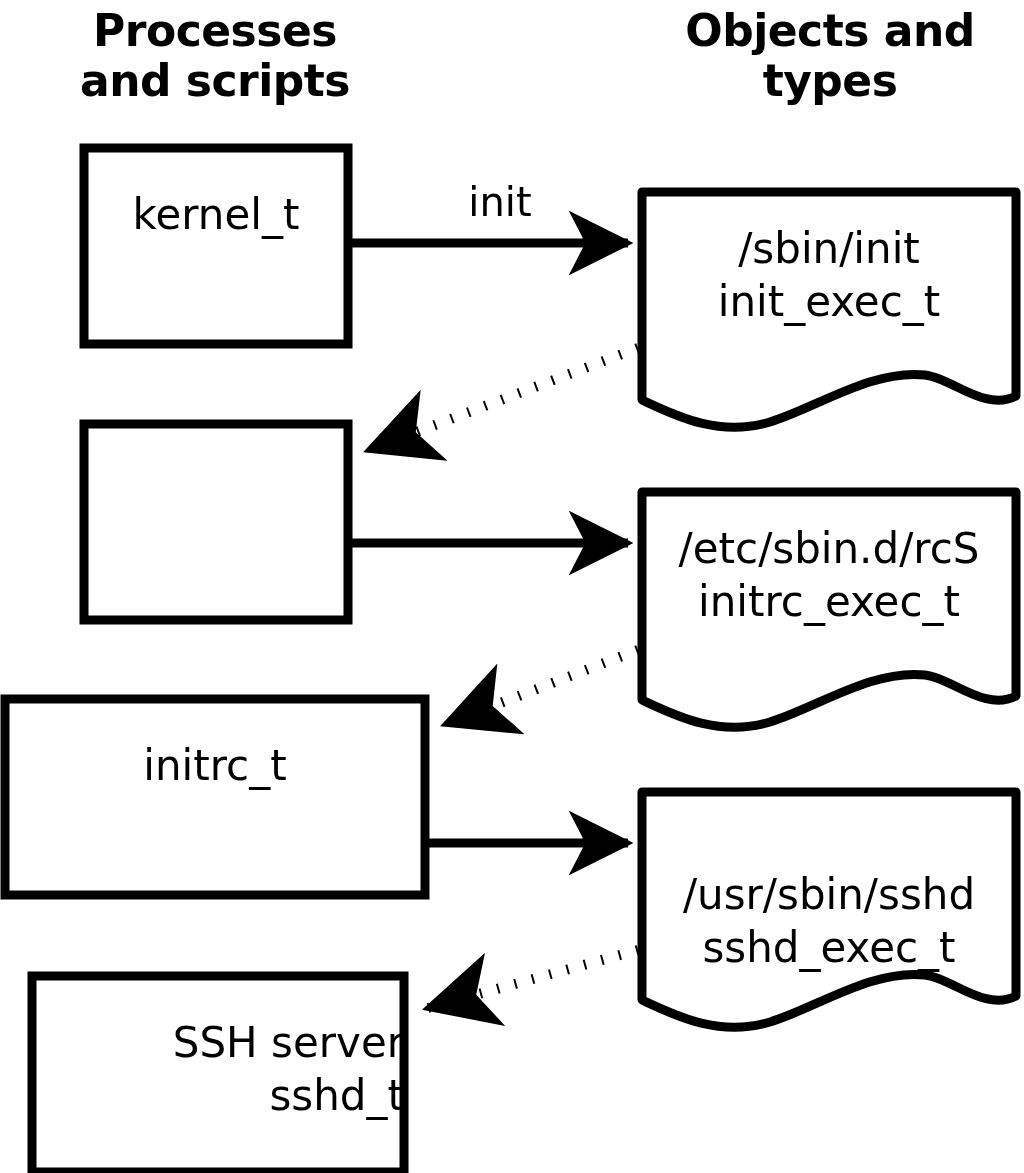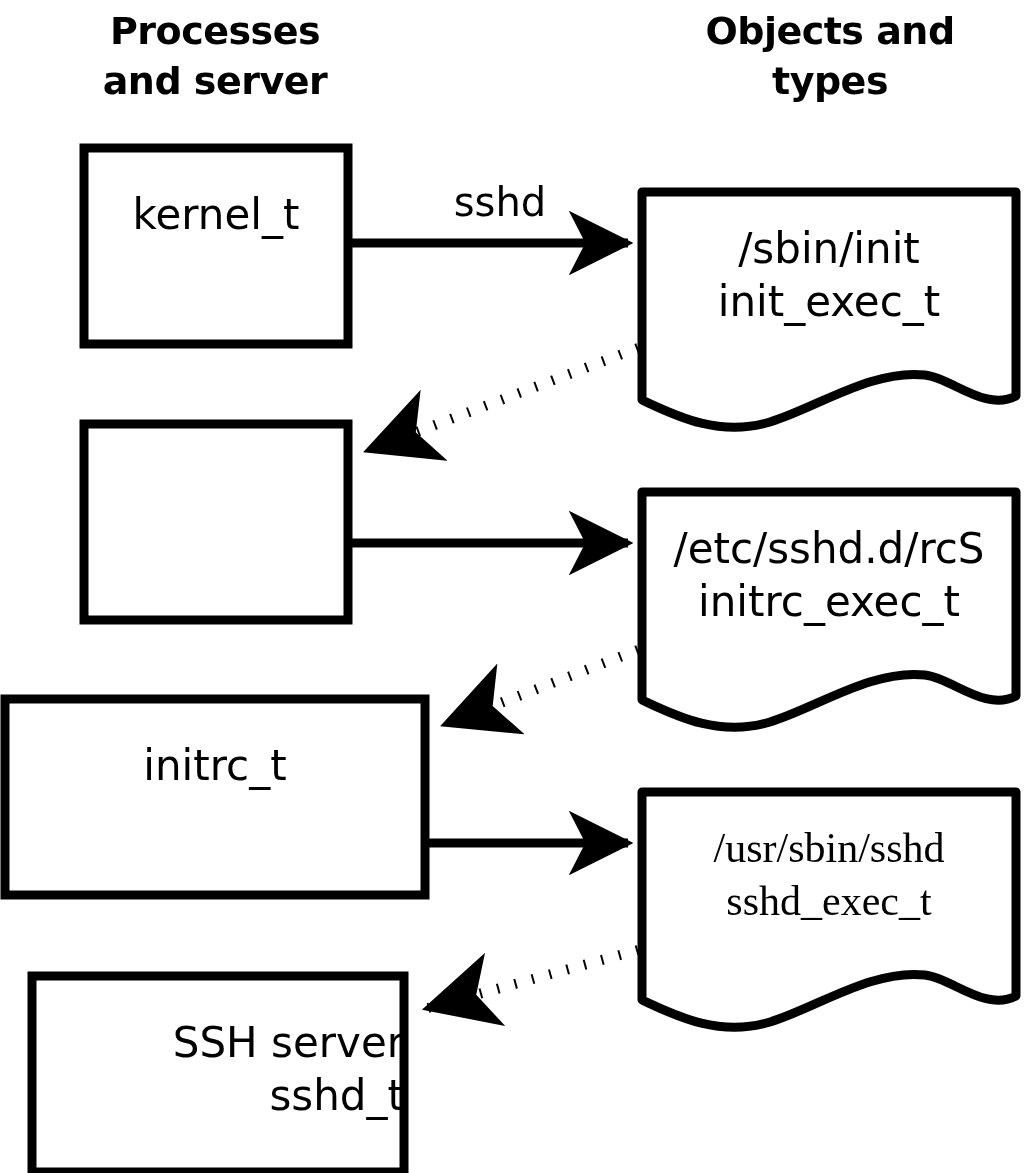--- a/index.html
+++ b/index.html
@@ -24,21 +24,21 @@
   #diagram-svg {
     position: absolute;
     left: 0;
     top: 0;
     width: 1024px;
     height: 1173px;
     display: block;
   }
   .col-header {
     font-weight: bold;
-    font-size: 38px;
+    font-size: 44px;
     line-height: 50px;
     text-align: center;
     letter-spacing: -0.5px;
   }
   .node-label {
     font-weight: normal;
     font-size: 42px;
     line-height: 53px;
     text-align: center;
     white-space: nowrap;
@@ -98,21 +98,21 @@
 
     <line x1="638" y1="348" x2="369" y2="450" stroke="#000000" stroke-width="10" stroke-linecap="butt" stroke-dasharray="2 16" marker-end="url(#arrowDotted)"></line>
 
     <line x1="638" y1="650" x2="446" y2="724" stroke="#000000" stroke-width="10" stroke-linecap="butt" stroke-dasharray="2 16" marker-end="url(#arrowDotted)"></line>
 
     <line x1="638" y1="950" x2="428" y2="1008" stroke="#000000" stroke-width="10" stroke-linecap="butt" stroke-dasharray="2 16" marker-end="url(#arrowDotted)"></line>
   </svg>
 
   <div class="abs col-header" style="left:15px; top:6px; width:400px;">
     <div>Processes</div>
-    <div>and server</div>
+    <div>and scripts</div>
   </div>
 
   <div class="abs col-header" style="left:630px; top:6px; width:400px;">
     <div>Objects and</div>
     <div>types</div>
   </div>
 
   <div class="abs node-label" style="left:84px; top:188px; width:264px;">
     <div>kernel_t</div>
   </div>
@@ -128,24 +128,24 @@
     <div>SSH server</div>
     <div>sshd_t</div>
   </div>
 
   <div class="abs node-label" style="left:642px; top:222px; width:374px;">
     <div>/sbin/init</div>
     <div>init_exec_t</div>
   </div>
 
   <div class="abs node-label" style="left:642px; top:522px; width:374px;">
-    <div>/etc/sshd.d/rcS</div>
+    <div>/etc/sbin.d/rcS</div>
     <div>initrc_exec_t</div>
   </div>
 
-  <div class="abs node-label" style="left:642px; top:822px; width:374px;font-family:Liberation Serif, serif;">
+  <div class="abs node-label" style="left:642px; top:868px; width:374px;">
     <div>/usr/sbin/sshd</div>
     <div>sshd_exec_t</div>
   </div>
 
-  <div class="abs edge-label" style="left:400px; top:180px; width:200px;">sshd</div>
+  <div class="abs edge-label" style="left:400px; top:180px; width:200px;">init</div>
 
 </div>
 
 </body></html>

